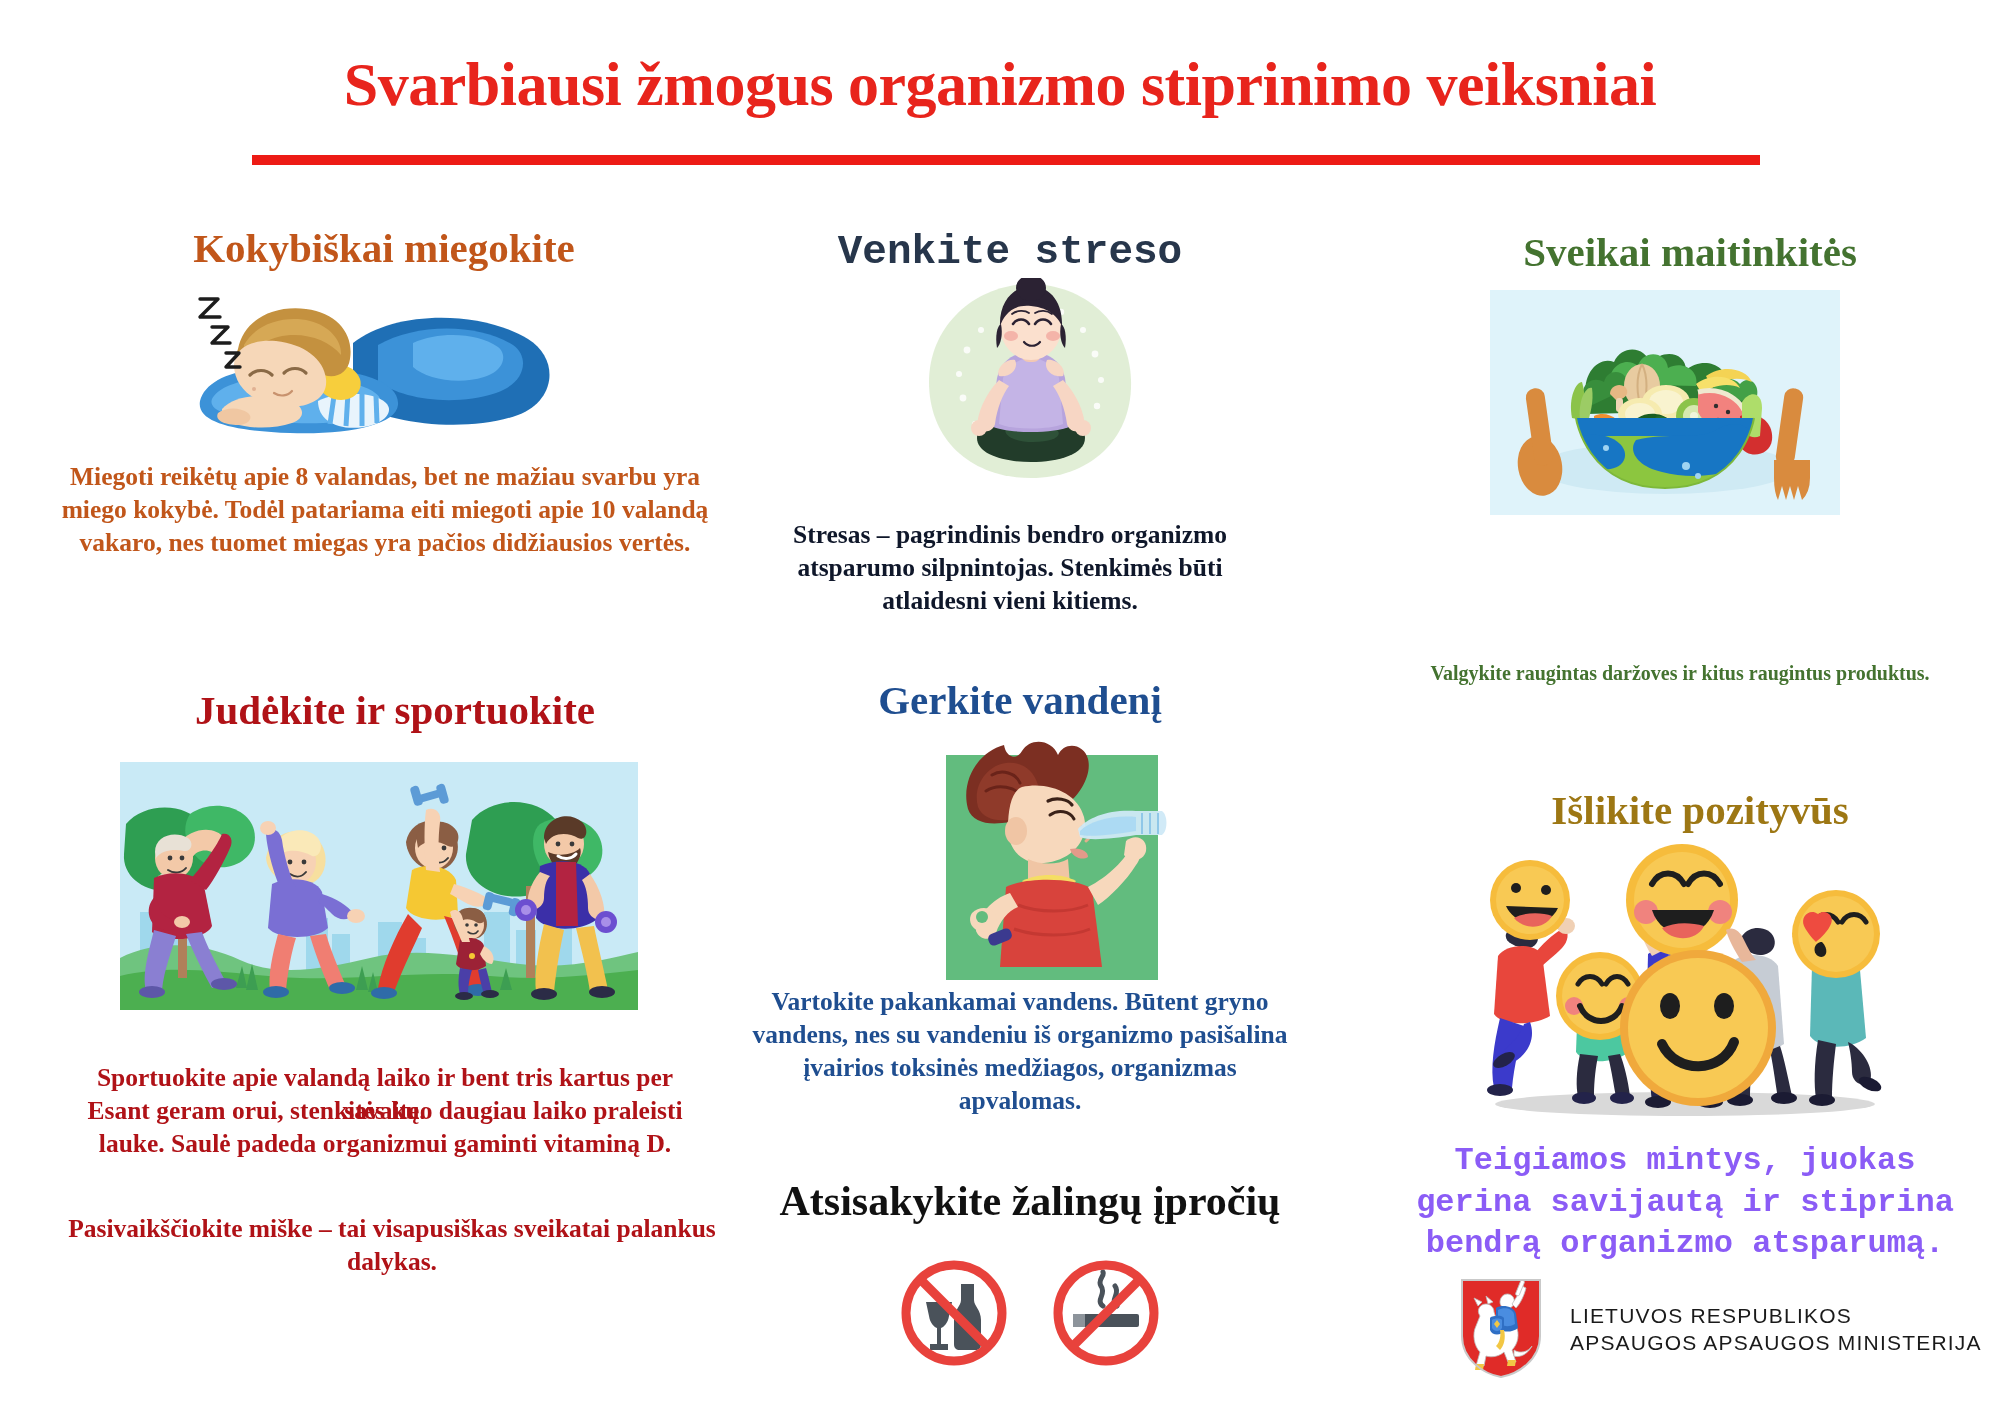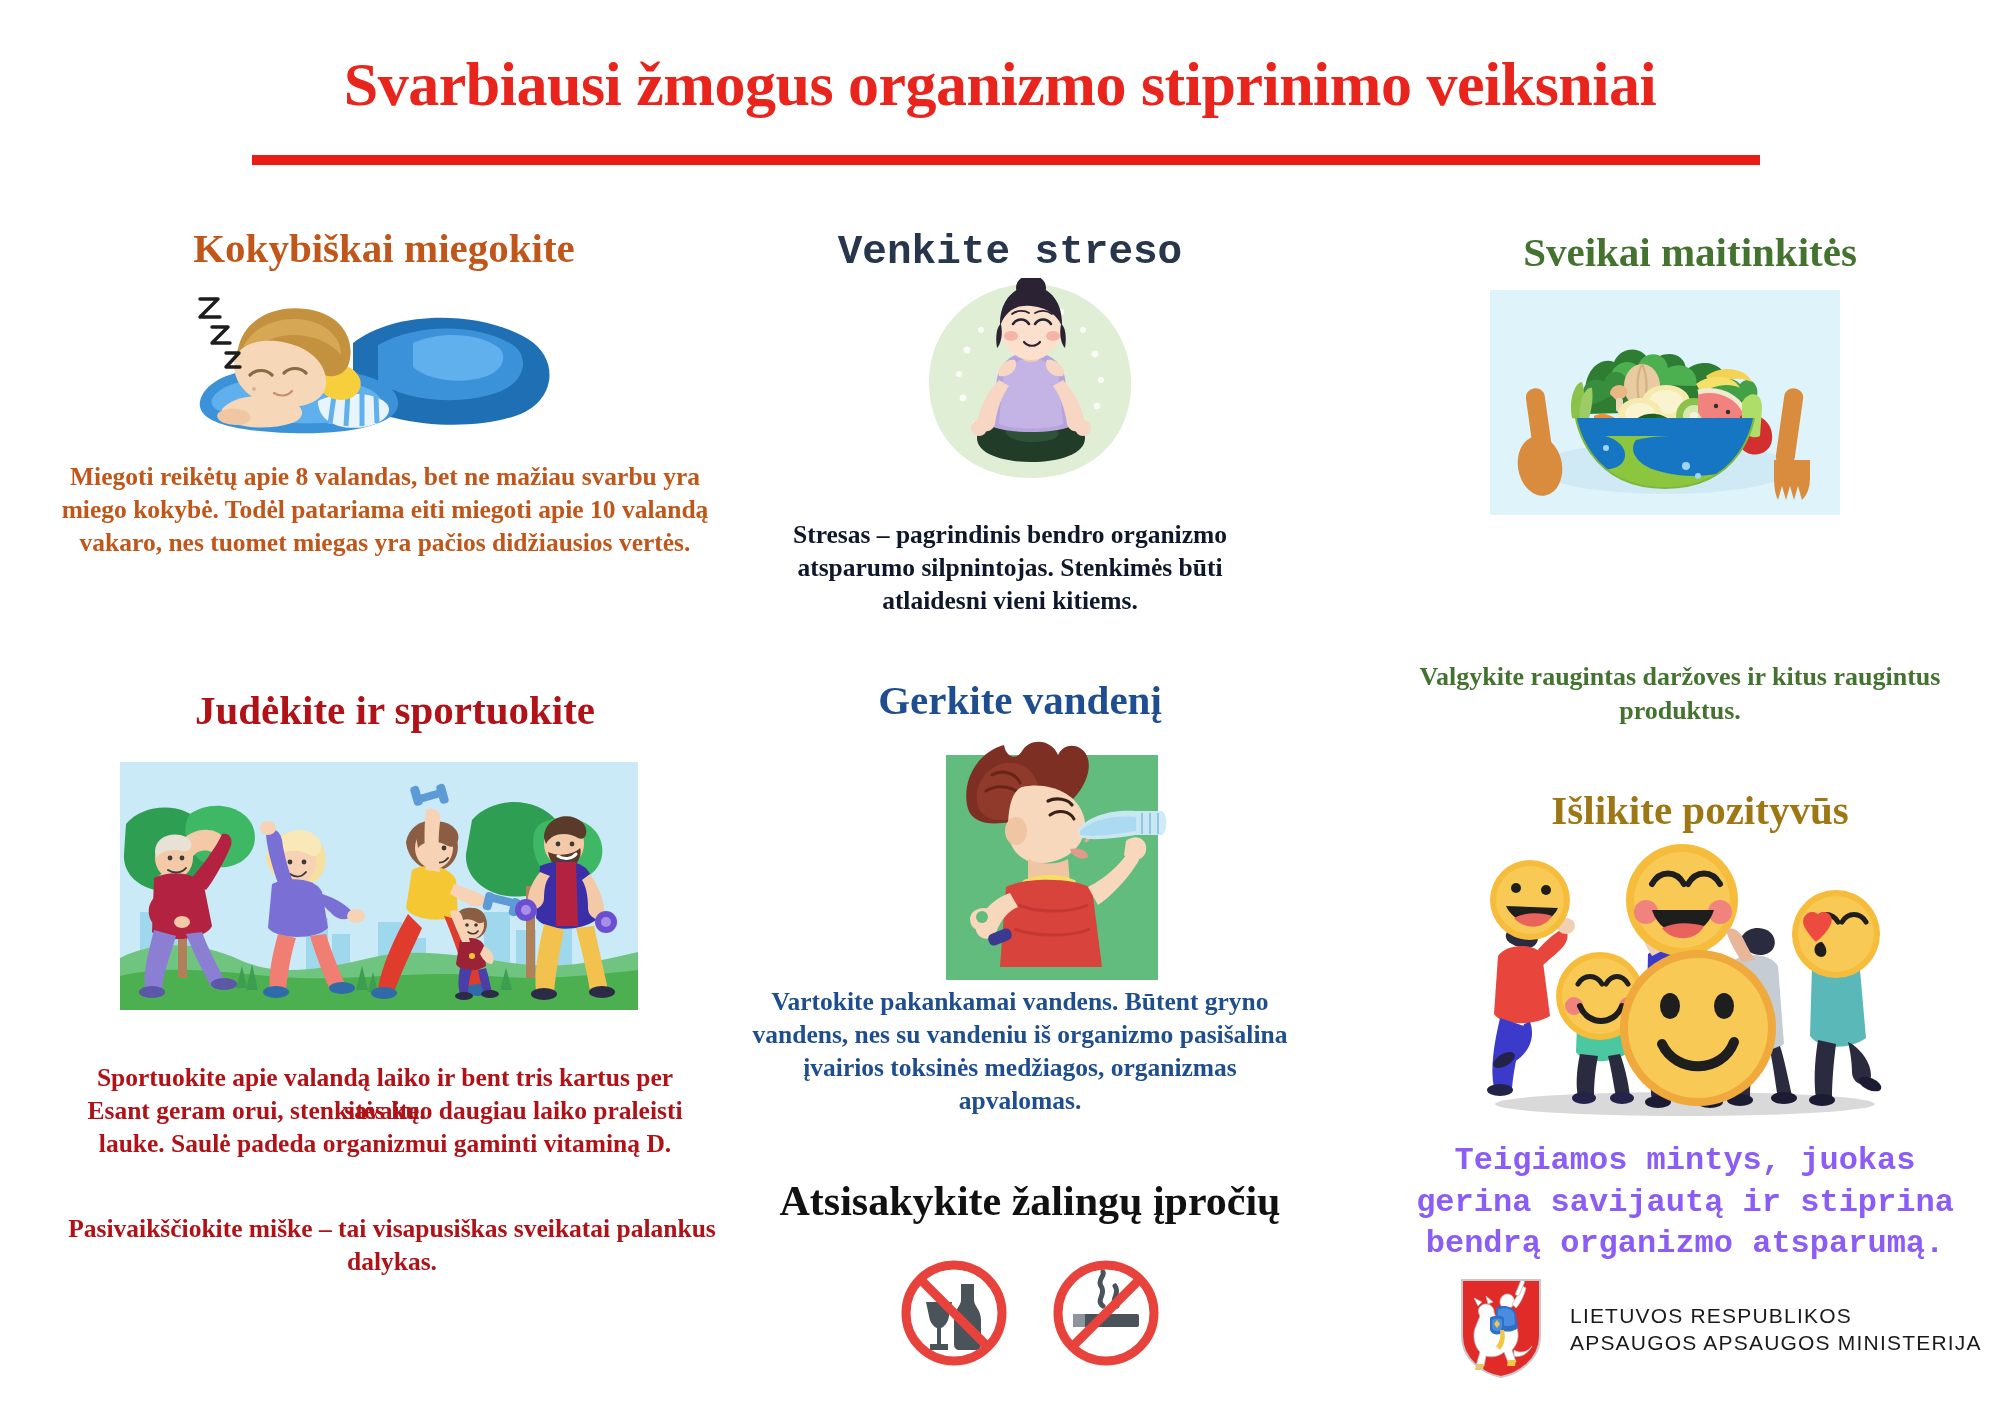--- a/index.html
+++ b/index.html
@@ -48,21 +48,21 @@
   .art-sleep{left:178px;top:283px;width:390px;height:160px;}
 
   
   .h-stress{left:730px;top:232px;width:560px;font-size:41px;color:#27364B;font-family:Liberation Mono, monospace;}
   .p-stress{left:750px;top:518px;width:520px;font-size:25.5px;color:#0f172a;}
   .art-stress{left:915px;top:278px;width:230px;height:218px;}
 
   
   .h-food{left:1400px;top:232px;width:580px;font-size:41px;color:#447330;}
   .p-food1{left:1390px;top:540px;width:580px;font-size:25.5px;color:#447330;}
-  .p-food2{left:1390px;top:660px;width:580px;font-size:26px;color:#447330;}
+  .p-food2{left:1390px;top:660px;width:580px;font-size:20px;color:#447330;}
   .art-food{left:1490px;top:290px;width:350px;height:225px;}
 
   
   .h-sport{left:70px;top:690px;width:650px;font-size:41px;color:#B01217;}
   .art-sport{left:120px;top:762px;width:518px;height:248px;}
   .p-sport1{left:60px;top:1014px;width:650px;font-size:25.5px;color:#B01217;margin-top:47px;}
   .p-sport2{left:60px;top:1094px;width:650px;font-size:25.5px;color:#B01217;}
   .p-sport3{left:60px;top:1212px;width:650px;font-size:25.5px;color:#B01217;margin-left:7px;}
 
   

